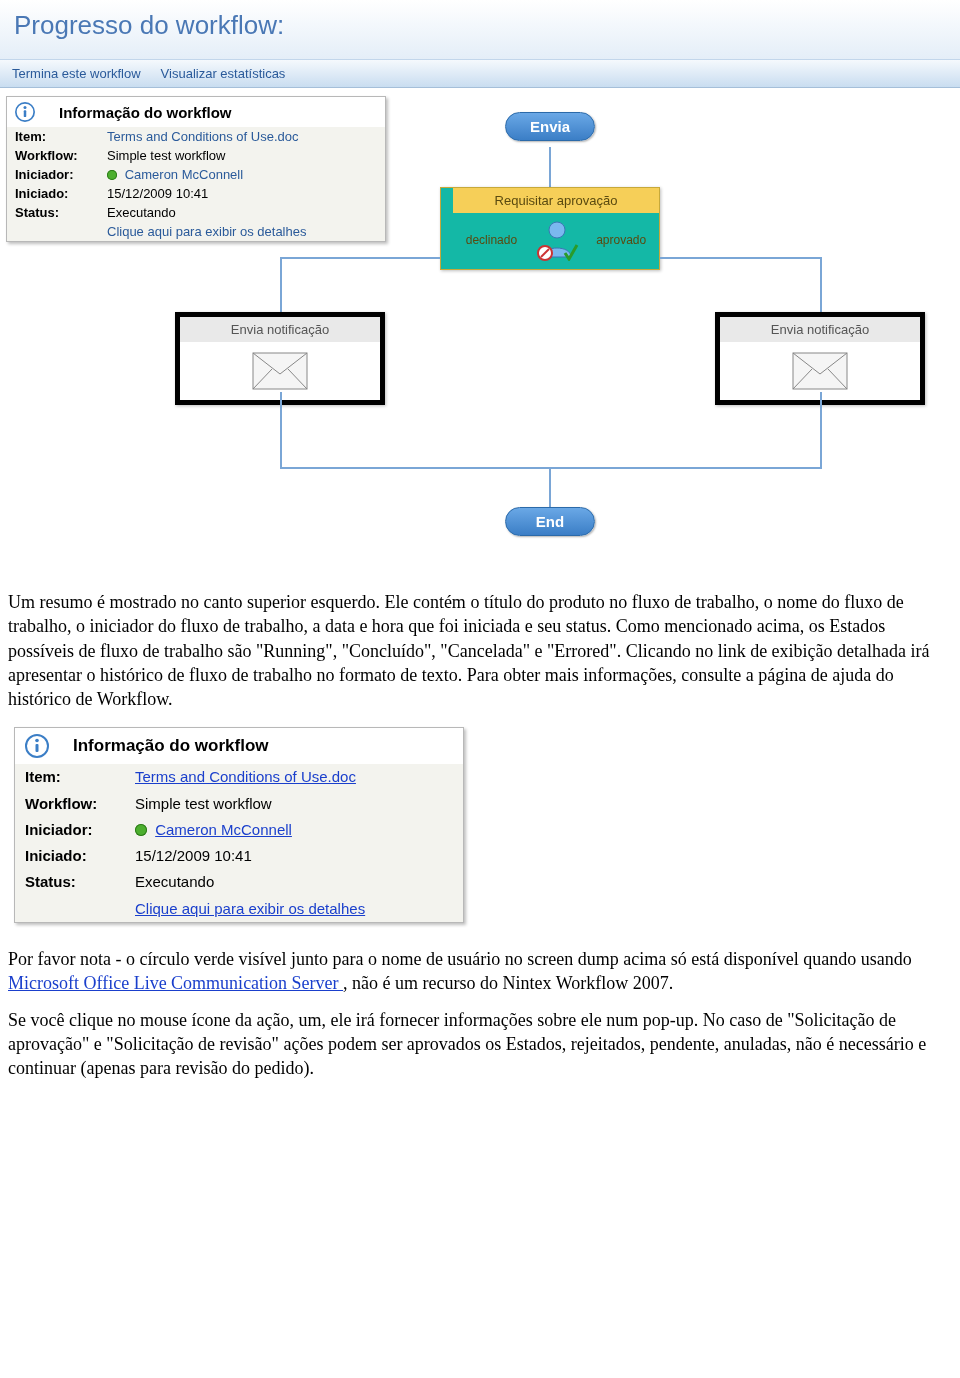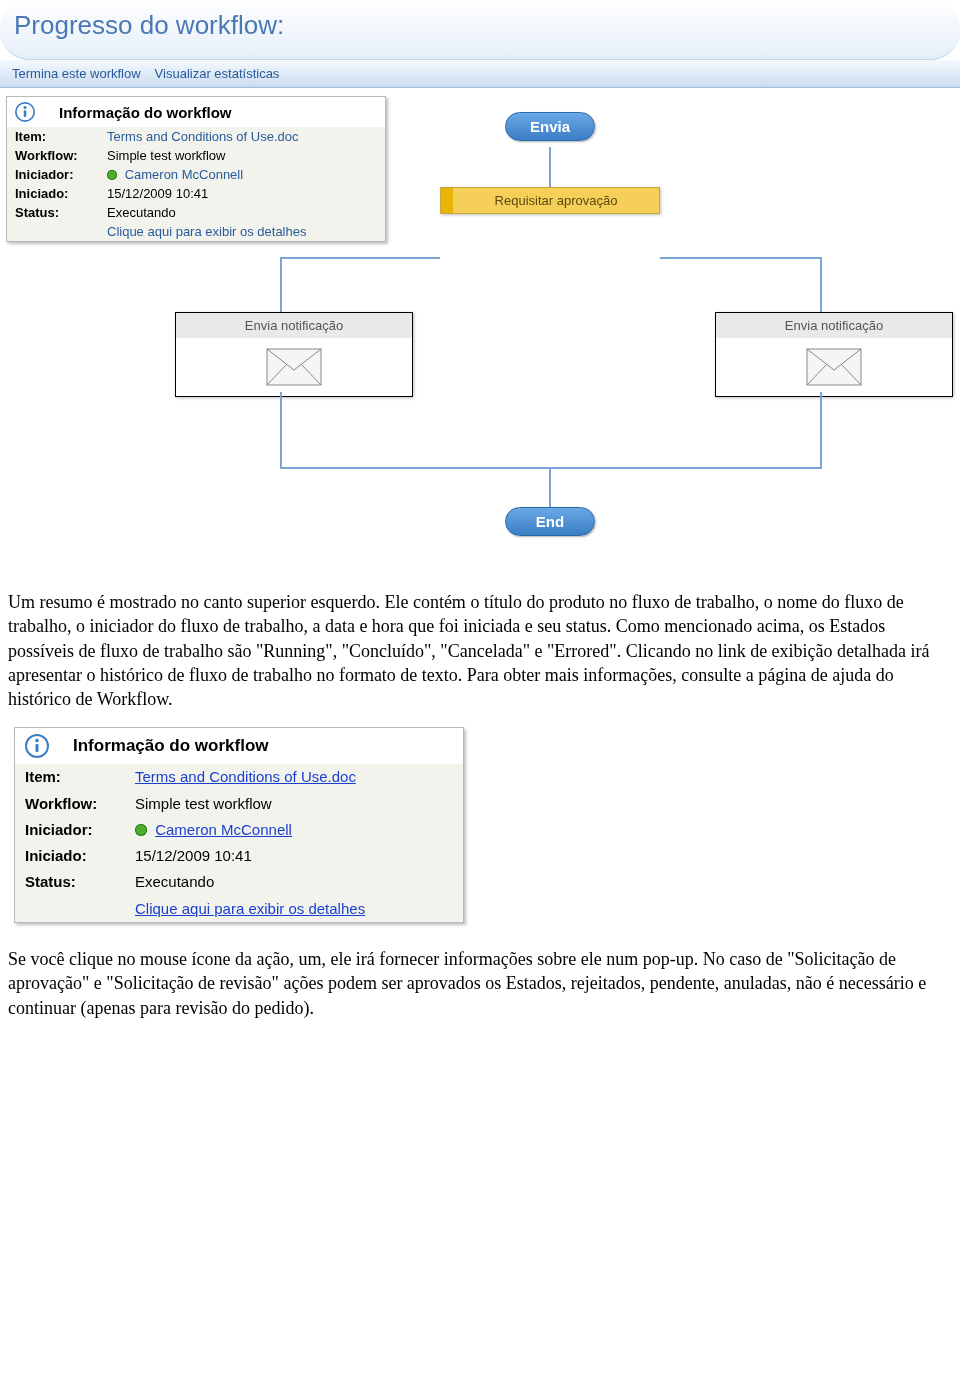--- a/index.html
+++ b/index.html
@@ -3,31 +3,30 @@
 <meta charset="utf-8">
 <style>
   * { box-sizing: border-box; margin: 0; padding: 0; }
   body { font-family: Tahoma, Verdana, Arial, sans-serif; font-size: 13px; color: #000; background: #fff; width: 960px; }
 
   
   .page-header {
     background: linear-gradient(to bottom, #fff 0%, #e4eef8 100%);
     border-bottom: 1px solid #c2d6eb;
     padding: 10px 14px 18px 14px;
-    border-radius: 29px;
   }
   .page-title { color: #4a78b5; font-size: 26px; font-weight: normal; }
 
   
   .toolbar {
     background: linear-gradient(to bottom, #f5f9fd 0%, #c9ddf0 100%);
     border-bottom: 1px solid #a5bfd9;
     padding: 6px 12px;
     display: flex;
-    gap: 14px;
+    gap: 20px;
   }
   .toolbar a { color: #2a5a9a; text-decoration: none; font-size: 13px; }
 
   
   .canvas { position: relative; height: 470px; margin-top: 4px; }
 
   
   .info-panel {
     position: absolute; left: 6px; top: 4px; width: 380px;
     border: 1px solid #b8b8b8; background: #f3f3ee;
@@ -46,29 +45,29 @@
 
   .start-end {
     color:#fff; font-weight:bold; font-size:15px;
     background: linear-gradient(to bottom,#6aa8e6 0%,#3b7ec6 100%);
     border: 1px solid #2b6aa9; border-radius: 16px;
     width: 90px; padding: 5px 0;
     box-shadow: 1px 1px 2px rgba(0,0,0,.3);
   }
 
   .approval-box {
-    width: 220px; border:1px solid #c7a93a; background:#eab308;
+    width: 220px; border:1px solid #c7a93a; background:#14b8a6;
     box-shadow: 1px 1px 3px rgba(0,0,0,.25);
     padding-left: 12px;
   }
   .approval-title { background:#f6cf58; color:#5a4a10; padding:5px; font-size:13px;}
   .approval-body { display:flex; align-items:center; justify-content:space-around; padding:6px 4px 8px; font-size:12px; color:#5a4a10;}
 
   .notify-box {
-    width: 238px; border:1px solid #000000; background:#fff;
+    width: 210px; border:5px solid #000000; background:#fff;
     box-shadow: 1px 1px 3px rgba(0,0,0,.25);
   }
   .notify-title { background:#e9e9e9; color:#555; padding:5px; font-size:13px;}
   .notify-body { display:flex; justify-content:center; padding:10px;}
 
   
   .hline { position:absolute; height:2px; background:#7aa6d6; }
   .vline { position:absolute; width:2px; background:#7aa6d6; }
 
   
@@ -146,20 +145,31 @@
     </tbody>
       </table>
   </div>
 
   <div class="node start-end" style="left:505px; top:20px;">Envia</div>
 
   <div class="vline" style="left:549px; top:55px; height:40px;"></div>
 
   <div class="node approval-box" style="left:440px; top:95px;">
     <div class="approval-title">Requisitar aprovação</div>
+    <div class="approval-body">
+      <span>declinado</span>
+      <svg width="44" height="42" viewBox="0 0 44 42">
+        <circle cx="22" cy="11" r="8" fill="#7ab8ef" stroke="#3a77b4"></circle>
+        <path d="M8 38 C8 26 36 26 36 38 Z" fill="#7ab8ef" stroke="#3a77b4"></path>
+        <circle cx="10" cy="34" r="7" fill="#fff" stroke="#c33" stroke-width="2"></circle>
+        <line x1="6" y1="38" x2="14" y2="30" stroke="#c33" stroke-width="2"></line>
+        <path d="M30 34 L34 40 L42 26" fill="none" stroke="#2a9b2a" stroke-width="3"></path>
+      </svg>
+      <span>aprovado</span>
+    </div>
   </div>
 
   <div class="hline" style="left:280px; top:165px; width:160px;"></div>
   <div class="vline" style="left:280px; top:165px; height:55px;"></div>
   <div class="hline" style="left:660px; top:165px; width:160px;"></div>
   <div class="vline" style="left:820px; top:165px; height:55px;"></div>
 
   <div class="node notify-box" style="left:175px; top:220px;">
     <div class="notify-title">Envia notificação</div>
     <div class="notify-body">
@@ -228,15 +238,18 @@
           <td>Executando</td>
           </tr>
       <tr>
             <td class="label"></td>
           <td><a href="#">Clique aqui para exibir os detalhes</a></td>
           </tr>
     </tbody>
       </table>
   </div>
 
+  <p>
+    <span>Por favor nota - o círculo verde visível junto para o nome de usuário no screen dump acima só está disponível quando usando </span><a href="#">Microsoft Office Live Communication Server </a><span>, não é um recurso do Nintex Workflow 2007.</span>
+  </p>
 
   <p>Se você clique no mouse ícone da ação, um, ele irá fornecer informações sobre ele num pop-up. No caso de "Solicitação de aprovação" e "Solicitação de revisão" ações podem ser aprovados os Estados, rejeitados, pendente, anuladas, não é necessário e continuar (apenas para revisão do pedido).</p>
 </div>
 
 </body></html>

